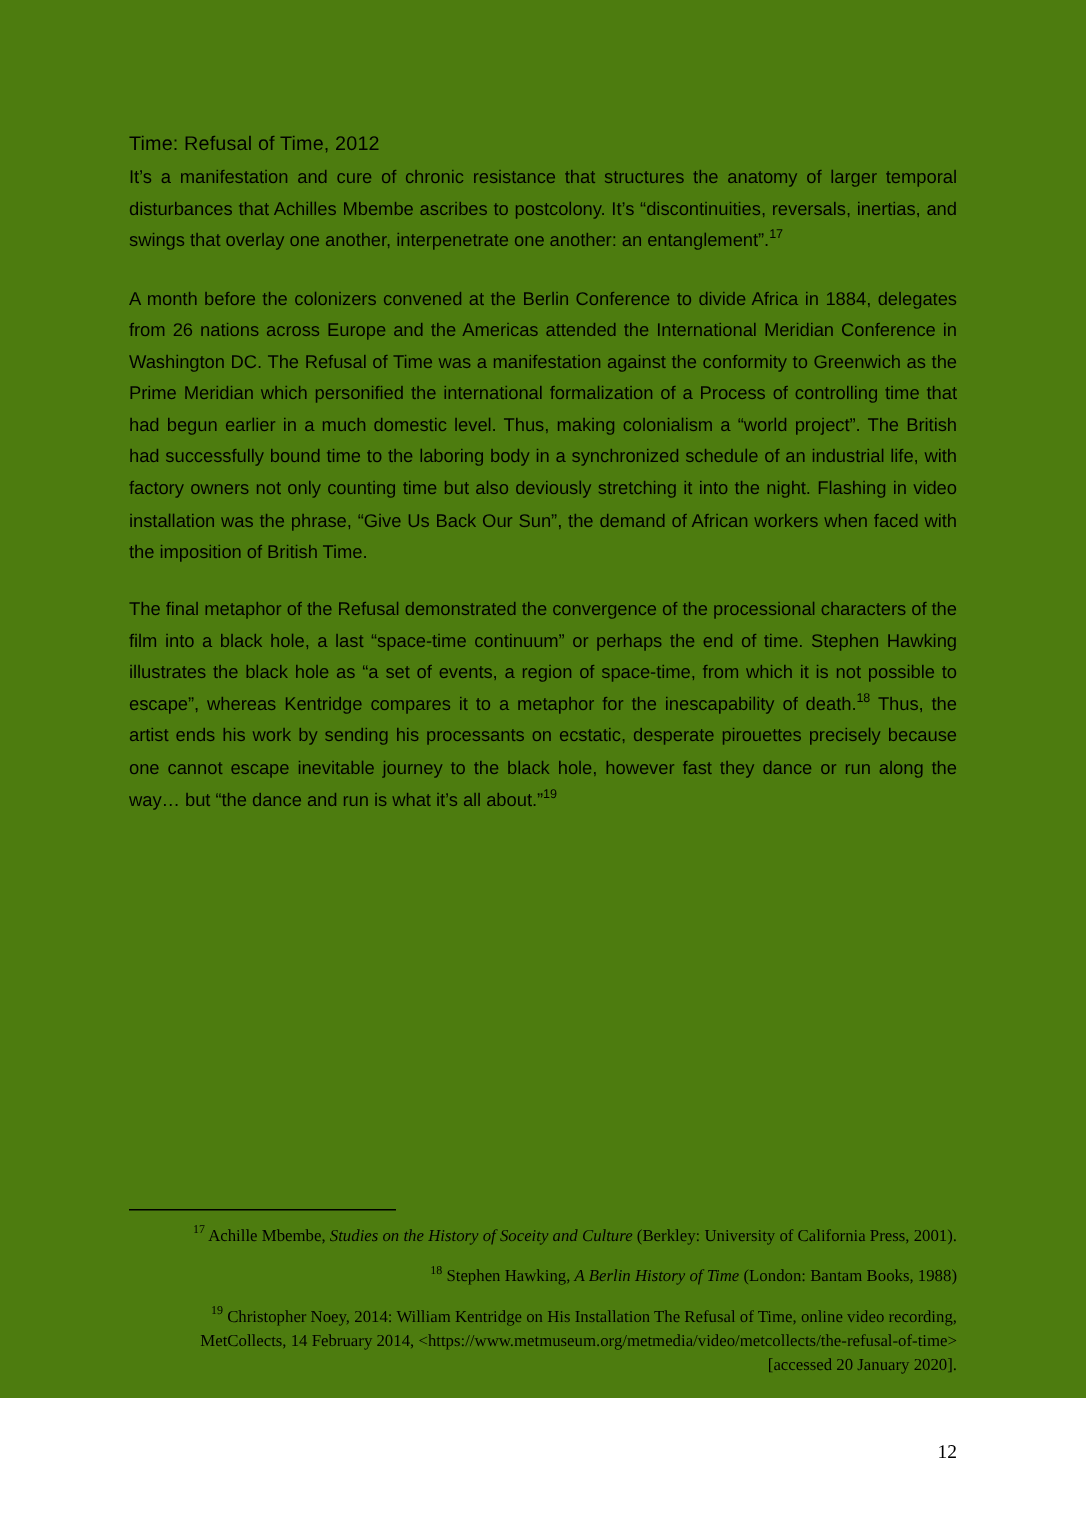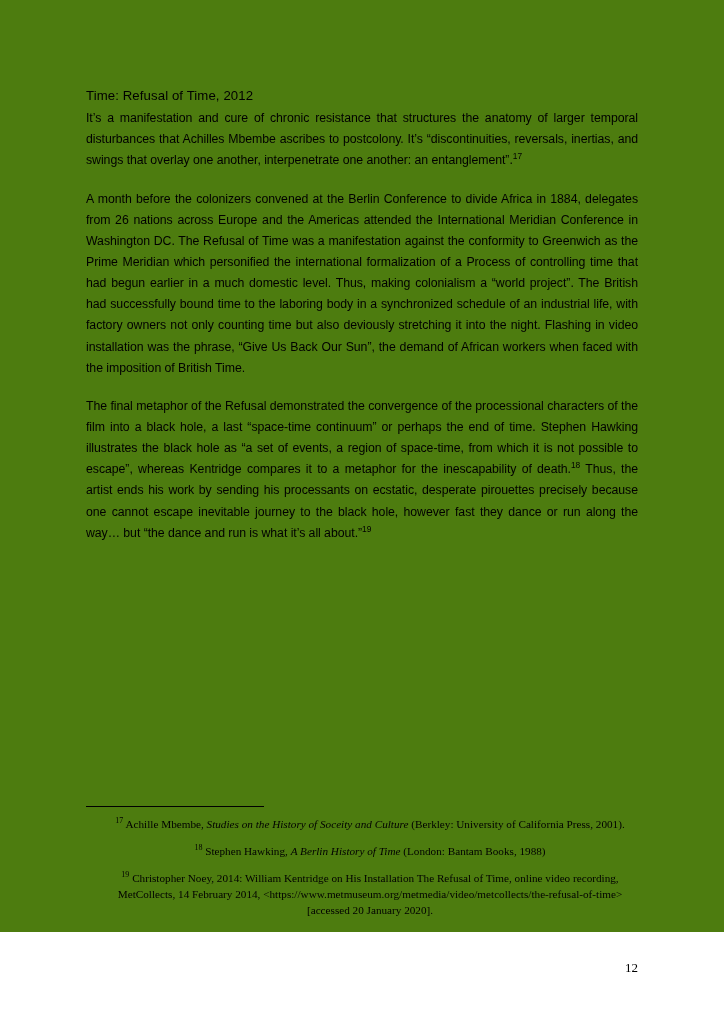--- a/index.html
+++ b/index.html
@@ -61,21 +61,21 @@
   .fn-rule {
     width: 178px;
     height: 1px;
     background: #000;
     margin-bottom: 10px;
   }
   .fn {
     font-size: 11.2px;
     line-height: 1.42;
     margin: 0 0 11px 16px;
-    text-align: center;
+    text-align: right;
     color: #000;
   }
   .fn sup {
     font-size: 8px;
   }
   .fn .italic { font-style: italic; }
   .fn a, .fn .link {
     color: #000;
   }
   .page-number {

